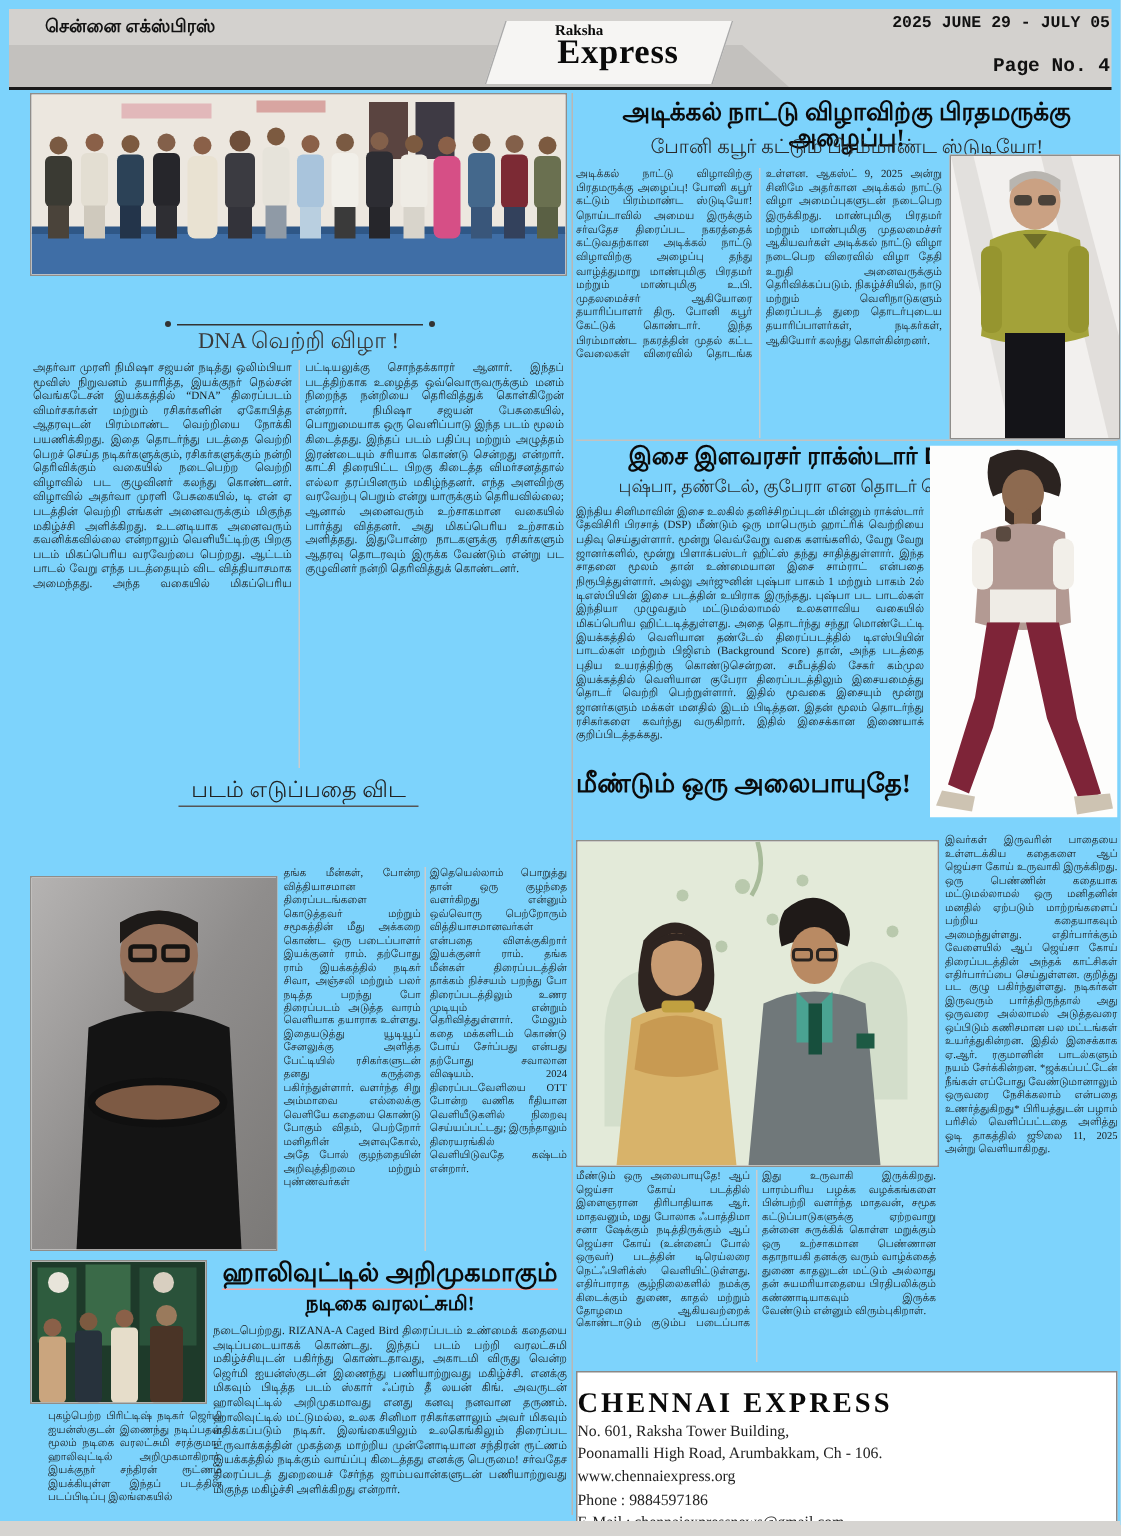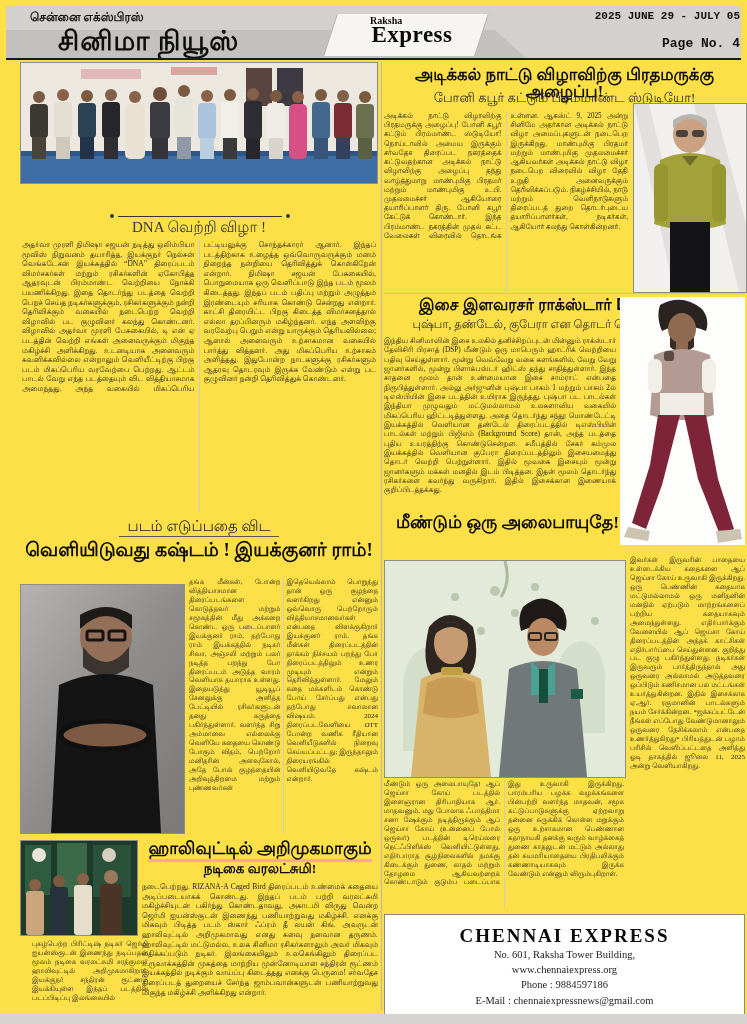--- a/index.html
+++ b/index.html
@@ -1,17 +1,17 @@
 <!DOCTYPE html>
 <html><head>
 <meta charset="utf-8">
 <style>
   html,body{margin:0;padding:0;}
   body{background:#e9e8e5;font-family:"Liberation Serif", serif;}
-  .page{position:relative;width:747px;height:1024px;background:#fde047;margin:0 auto;overflow:hidden;}
+  .page{position:relative;width:747px;height:1024px;background:#7dd3fc;margin:0 auto;overflow:hidden;}
   .abs{position:absolute;}
   
   .hdr-band{left:6px;top:6px;width:735px;height:52px;background:#d3d1ce;}
   .hdr-title-band{left:6px;top:30px;width:520px;height:28px;background:#c3c1be;clip-path:polygon(0 0,94% 0,100% 100%,0 100%);}
   .masthead{left:30px;top:10px;font-size:12px;font-weight:700;color:#111;}
   .section-title{left:58px;top:26px;font-size:27px;font-weight:700;color:#0d0d0d;letter-spacing:1px;}
   .logo-box{left:330px;top:14px;width:150px;height:42px;background:#f6f5f3;transform:skewX(-18deg);border-left:1px solid #aaa;border-right:1px solid #aaa;}
   .logo-txt{left:352px;top:16px;width:120px;text-align:center;color:#0a0a0a;line-height:0.9;}
   .logo-top{font-size:10px;font-weight:700;display:block;text-align:left;padding-left:18px;}
   .logo-main{font-size:23px;font-weight:700;display:block;letter-spacing:0.5px;}
@@ -24,34 +24,33 @@
   .photo{border:1px solid #8f8d8a;background:#fff;overflow:hidden;}
   
   .h-big{font-weight:700;color:#0b0b0b;text-align:center;line-height:1.05;}
   .subhead{color:#3a3a3a;text-align:center;}
   .dotline{display:flex;align-items:center;justify-content:center;gap:4px;}
   .dotline .dot{width:4px;height:4px;border-radius:50%;background:#333;}
   .dotline .line{height:1px;background:#333;flex:1;}
   
   .bodytxt{font-size:7.5px;line-height:1.28;color:#1c1c1c;text-align:justify;overflow:hidden;}
   .cols2{column-count:2;column-gap:9px;column-rule:1px solid #ccc;}
-  .contact-box{border:1.5px solid #8a8886;background:#fff;text-align:center;}
+  .contact-box{border:1.5px solid #8a8886;background:#fff;text-align:left;}
   .contact-name{font-size:19px;font-weight:700;letter-spacing:2px;color:#0a0a0a;margin-top:10px;}
   .contact-line{font-size:10.5px;color:#222;line-height:1.45;}
   .bottom-strip{left:0;top:1014px;width:747px;height:10px;background:#d6d4d1;}
 </style>
 </head>
 <body>
 
 <div class="page">
 
   <div class="abs hdr-band"></div>
   <div class="abs hdr-title-band"></div>
   <div class="abs masthead">சென்னை எக்ஸ்பிரஸ்</div>
-  <div class="abs section-title">சினிமா நியூஸ்</div>
   <div class="abs logo-box"></div>
   <div class="abs logo-txt">
     <span class="logo-top">Raksha</span>
     <span class="logo-main">Express</span>
   </div>
   <div class="abs hdr-date">2025 JUNE 29 - JULY 05</div>
   <div class="abs hdr-page">Page No. 4</div>
   <div class="abs hdr-rule"></div>
 
   <div class="abs vrule" style="left:381px;top:62px;height:948px;"></div>
@@ -119,21 +118,20 @@
       <span class="line"></span>
       <span class="dot"></span>
   </div>
   <div class="abs subhead" style="left:20px;top:219px;width:358px;font-size:15px;">DNA வெற்றி விழா !</div>
 
   <div class="abs bodytxt cols2" style="left:22px;top:240px;width:354px;height:272px;">அதர்வா முரளி நிமிஷா சஜயன் நடித்து ஒலிம்பியா மூவிஸ் நிறுவனம் தயாரித்த, இயக்குநர் நெல்சன் வெங்கடேசன் இயக்கத்தில் “DNA” திரைப்படம் விமர்சகர்கள் மற்றும் ரசிகர்களின் ஏகோபித்த ஆதரவுடன் பிரம்மாண்ட வெற்றியை நோக்கி பயணிக்கிறது. இதை தொடர்ந்து படத்தை வெற்றி பெறச் செய்த நடிகர்களுக்கும், ரசிகர்களுக்கும் நன்றி தெரிவிக்கும் வகையில் நடைபெற்ற வெற்றி விழாவில் பட குழுவினர் கலந்து கொண்டனர். விழாவில் அதர்வா முரளி பேசுகையில், டி என் ஏ படத்தின் வெற்றி எங்கள் அனைவருக்கும் மிகுந்த மகிழ்ச்சி அளிக்கிறது. உடனடியாக அனைவரும் கவனிக்கவில்லை என்றாலும் வெளியீட்டிற்கு பிறகு படம் மிகப்பெரிய வரவேற்பை பெற்றது. ஆட்டம் பாடல் வேறு எந்த படத்தையும் விட வித்தியாசமாக அமைந்தது. அந்த வகையில் மிகப்பெரிய பட்டியலுக்கு சொந்தக்காரர் ஆனார். இந்தப் படத்திற்காக உழைத்த ஒவ்வொருவருக்கும் மனம் நிறைந்த நன்றியை தெரிவித்துக் கொள்கிறேன் என்றார். நிமிஷா சஜயன் பேசுகையில், பொறுமையாக ஒரு வெளிப்பாடு இந்த படம் மூலம் கிடைத்தது. இந்தப் படம் பதிப்பு மற்றும் அழுத்தம் இரண்டையும் சரியாக கொண்டு சென்றது என்றார். காட்சி திரையிட்ட பிறகு கிடைத்த விமர்சனத்தால் எல்லா தரப்பினரும் மகிழ்ந்தனர். எந்த அளவிற்கு வரவேற்பு பெறும் என்று யாருக்கும் தெரியவில்லை; ஆனால் அனைவரும் உற்சாகமான வகையில் பார்த்து வித்தனர். அது மிகப்பெரிய உற்சாகம் அளித்தது. இதுபோன்ற நாடகளுக்கு ரசிகர்களும் ஆதரவு தொடரவும் இருக்க வேண்டும் என்று பட குழுவினர் நன்றி தெரிவித்துக் கொண்டனர்.</div>
 
   <div class="abs" style="left:20px;top:518px;width:358px;text-align:center;font-size:15px;color:#222;">
     <span style="border-bottom:1px solid #555;padding:0 8px 2px;font-family:Liberation Serif, serif;">படம் எடுப்பதை விட</span>
   </div>
-  <div class="abs h-big" style="left:20px;top:540px;width:358px;font-size:19px;">வெளியிடுவது கஷ்டம் ! இயக்குனர் ராம்!</div>
 
   <div class="abs photo" style="left:20px;top:584px;width:163px;height:248px;">
     <svg width="163" height="248" viewBox="0 0 163 248">
       <rect width="163" height="248" fill="#a3a1a0"></rect>
       <rect width="163" height="248" fill="url(#g1)"></rect>
       <defs>
         <linearGradient id="g1" x1="0" y1="0" x2="1" y2="1">
           <stop offset="0" stop-color="#b5b3b2"></stop>
             <stop offset="0.5" stop-color="#8f8d8c"></stop>
             <stop offset="1" stop-color="#7b7977"></stop>
@@ -165,21 +163,21 @@
       <circle cx="38" cy="40" r="6" fill="#7c5a40"></circle>
         <rect x="29" y="46" width="18" height="48" rx="3" fill="#27323c"></rect>
       <circle cx="62" cy="38" r="6" fill="#8a6048"></circle>
         <rect x="53" y="44" width="18" height="50" rx="3" fill="#e6ddca"></rect>
       <circle cx="90" cy="36" r="7" fill="#9a7a5c"></circle>
         <rect x="79" y="43" width="22" height="51" rx="3" fill="#4a3426"></rect>
     </svg>
   </div>
   <div class="abs bodytxt" style="left:32px;top:940px;width:116px;height:80px;font-size:7px;">புகழ்பெற்ற பிரிட்டிஷ் நடிகர் ஜெர்மி ஐயன்ஸ்குடன் இணைந்து நடிப்பதன் மூலம் நடிகை வரலட்சுமி சரத்குமார் ஹாலிவுட்டில் அறிமுகமாகிறார். இயக்குநர் சந்திரன் ரூட்ணம் இயக்கியுள்ள இந்தப் படத்தின் படப்பிடிப்பு இலங்கையில்</div>
   <div class="abs h-big" style="left:142px;top:840px;width:236px;font-size:17px;">
-    <span style="border-bottom:3px solid #fca5a5;padding-bottom:1px;">ஹாலிவுட்டில் அறிமுகமாகும்</span>
+    <span style="border-bottom:1px solid #fca5a5;padding-bottom:1px;">ஹாலிவுட்டில் அறிமுகமாகும்</span>
   </div>
   <div class="abs h-big" style="left:142px;top:862px;width:236px;font-size:13.5px;">நடிகை வரலட்சுமி!</div>
   <div class="abs bodytxt" style="left:142px;top:882px;width:236px;height:130px;">நடைபெற்றது. RIZANA-A Caged Bird திரைப்படம் உண்மைக் கதையை அடிப்படையாகக் கொண்டது. இந்தப் படம் பற்றி வரலட்சுமி மகிழ்ச்சியுடன் பகிர்ந்து கொண்டதாவது, அகாடமி விருது வென்ற ஜெர்மி ஐயன்ஸ்குடன் இணைந்து பணியாற்றுவது மகிழ்ச்சி. எனக்கு மிகவும் பிடித்த படம் ஸ்கார் ஃப்ரம் தீ லயன் கிங். அவருடன் ஹாலிவுட்டில் அறிமுகமாவது எனது கனவு நனவான தருணம். ஹாலிவுட்டில் மட்டுமல்ல, உலக சினிமா ரசிகர்களாலும் அவர் மிகவும் மதிக்கப்படும் நடிகர். இலங்கையிலும் உலகெங்கிலும் திரைப்பட உருவாக்கத்தின் முகத்தை மாற்றிய முன்னோடியான சந்திரன் ரூட்ணம் இயக்கத்தில் நடிக்கும் வாய்ப்பு கிடைத்தது எனக்கு பெருமை! சர்வதேச திரைப்படத் துறையைச் சேர்ந்த ஜாம்பவான்களுடன் பணியாற்றுவது மிகுந்த மகிழ்ச்சி அளிக்கிறது என்றார்.</div>
 
   <div class="abs h-big" style="left:384px;top:66px;width:361px;font-size:16.5px;">அடிக்கல் நாட்டு விழாவிற்கு பிரதமருக்கு அழைப்பு!</div>
   <div class="abs subhead" style="left:384px;top:90px;width:361px;font-size:13px;color:#2a2a2a;">போனி கபூர் கட்டும் பிரம்மாண்ட ஸ்டுடியோ!</div>
   <div class="abs bodytxt cols2" style="left:384px;top:112px;width:244px;height:180px;font-size:7.2px;">அடிக்கல் நாட்டு விழாவிற்கு பிரதமருக்கு அழைப்பு! போனி கபூர் கட்டும் பிரம்மாண்ட ஸ்டுடியோ! நொய்டாவில் அமைய இருக்கும் சர்வதேச திரைப்பட நகரத்தைக் கட்டுவதற்கான அடிக்கல் நாட்டு விழாவிற்கு அழைப்பு தந்து வாழ்த்துமாறு மாண்புமிகு பிரதமர் மற்றும் மாண்புமிகு உ.பி. முதலமைச்சர் ஆகியோரை தயாரிப்பாளர் திரு. போனி கபூர் கேட்டுக் கொண்டார். இந்த பிரம்மாண்ட நகரத்தின் முதல் கட்ட வேலைகள் விரைவில் தொடங்க உள்ளன. ஆகஸ்ட் 9, 2025 அன்று சினிமே அதர்கான அடிக்கல் நாட்டு விழா அமைப்புகளுடன் நடைபெற இருக்கிறது. மாண்புமிகு பிரதமர் மற்றும் மாண்புமிகு முதலமைச்சர் ஆகியவர்கள் அடிக்கல் நாட்டு விழா நடைபெற விரைவில் விழா தேதி உறுதி அனைவருக்கும் தெரிவிக்கப்படும். நிகழ்ச்சியில், நாடு மற்றும் வெளிநாடுகளும் திரைப்படத் துறை தொடர்புடைய தயாரிப்பாளர்கள், நடிகர்கள், ஆகியோர் கலந்து கொள்கின்றனர்.</div>
   <div class="abs photo" style="left:633px;top:103px;width:112px;height:188px;">
     <svg width="112" height="188" viewBox="0 0 112 188">
       <rect width="112" height="188" fill="#f2f0ee"></rect>
@@ -214,21 +212,21 @@
       <rect x="82" y="62" width="14" height="34" rx="6" fill="#f2efe9"></rect>
       <rect x="40" y="96" width="44" height="22" fill="#efece6"></rect>
       <path d="M38 118 l22 0 l-18 70 l-16 44 l-14 -6 l18 -58 z" fill="#7e2438"></path>
       <path d="M64 118 l22 0 l12 64 l16 50 l-14 6 l-22 -56 z" fill="#7e2438"></path>
       <path d="M8 230 l22 4 l-2 10 l-24 -4 z" fill="#cdc3b2"></path>
       <path d="M96 234 l24 -2 l2 10 l-24 4 z" fill="#cdc3b2"></path>
       <rect x="44" y="54" width="10" height="10" rx="3" fill="#5a4a40"></rect>
     </svg>
   </div>
 
-  <div class="abs h-big" style="left:384px;top:513px;width:235px;font-size:17.5px;text-align:right;">மீண்டும் ஒரு அலைபாயுதே!</div>
+  <div class="abs h-big" style="left:384px;top:513px;width:235px;font-size:17.5px;text-align:left;">மீண்டும் ஒரு அலைபாயுதே!</div>
   <div class="abs subhead" style="left:384px;top:541px;width:235px;font-size:10.5px;color:#2a2a2a;margin-top:33px;">ஆர்.மாதவன் நடிப்பில் ஆப் ஜெய்சா கோய்</div>
   <div class="abs photo" style="left:384px;top:560px;width:240px;height:216px;">
     <svg width="240" height="216" viewBox="0 0 240 216">
       <rect width="240" height="216" fill="#e3ead9"></rect>
       <path d="M18 130 q0 -40 26 -44 q26 4 26 44 l0 60 l-52 0 z" fill="#d3decb"></path>
       <path d="M172 120 q0 -36 24 -40 q24 4 24 40 l0 52 l-48 0 z" fill="#d3decb"></path>
       <g fill="#b9c9ad">
         <circle cx="110" cy="30" r="5"></circle>
           <circle cx="130" cy="52" r="4"></circle>
           <circle cx="96" cy="70" r="4"></circle>
@@ -254,19 +252,20 @@
       <rect x="154" y="108" width="9" height="34" fill="#174f3d"></rect>
       <rect x="186" y="128" width="12" height="10" fill="#1d5a44"></rect>
     </svg>
   </div>
   <div class="abs bodytxt" style="left:630px;top:556px;width:115px;height:354px;font-size:7px;">இவர்கள் இருவரின் பாதையை உள்ளடக்கிய கதைகளை ஆப் ஜெய்சா கோய் உருவாகி இருக்கிறது. ஒரு பெண்ணின் கதையாக மட்டுமல்லாமல் ஒரு மனிதனின் மனதில் ஏற்படும் மாற்றங்களைப் பற்றிய கதையாகவும் அமைந்துள்ளது. எதிர்பார்க்கும் வேளையில் ஆப் ஜெய்சா கோய் திரைப்படத்தின் அந்தக் காட்சிகள் எதிர்பார்ப்பை செய்துள்ளன. குறித்து பட குழு பகிர்ந்துள்ளது. நடிகர்கள் இருவரும் பார்த்திருந்தால் அது ஒருவரை அல்லாமல் அடுத்தவரை ஒப்பிடும் கணிசமான பல மட்டங்கள் உயர்த்துகின்றன. இதில் இசைக்காக ஏ.ஆர். ரகுமானின் பாடல்களும் நயம் சேர்க்கின்றன. *ஜக்கப்பட்டேன் நீங்கள் எப்போது வேண்டுமானாலும் ஒருவரை நேசிக்கலாம் என்பதை உணர்த்துகிறது* பிரியத்துடன் பழாம் பரிசில் வெளிப்பட்டதை அளித்து ஓடி தாகத்தில் ஜூலை 11, 2025 அன்று வெளியாகிறது.</div>
   <div class="abs bodytxt cols2" style="left:384px;top:780px;width:240px;height:128px;font-size:7px;column-gap:8px;">மீண்டும் ஒரு அலைபாயுதே! ஆப் ஜெய்சா கோய் படத்தில் இளைஞரான திரிபாதியாக ஆர். மாதவனும், மது போலாக ஃபாத்திமா சனா ஷேக்கும் நடித்திருக்கும் ஆப் ஜெய்சா கோய் (உன்னைப் போல் ஒருவர்) படத்தின் டிரெய்லரை நெட்ஃபிளிக்ஸ் வெளியிட்டுள்ளது. எதிர்பாராத சூழ்நிலைகளில் நமக்கு கிடைக்கும் துணை, காதல் மற்றும் தோழமை ஆகியவற்றைக் கொண்டாடும் குடும்ப படைப்பாக இது உருவாகி இருக்கிறது. பாரம்பரிய பழக்க வழக்கங்களை பின்பற்றி வளர்ந்த மாதவன், சமூக கட்டுப்பாடுகளுக்கு ஏற்றவாறு தன்னை சுருக்கிக் கொள்ள மறுக்கும் ஒரு உற்சாகமான பெண்ணான கதாநாயகி தனக்கு வரும் வாழ்க்கைத் துணை காதலுடன் மட்டும் அல்லாது தன் சுயமரியாதையை பிரதிபலிக்கும் கண்ணாடியாகவும் இருக்க வேண்டும் என்னும் விரும்புகிறாள்.</div>
 
   <div class="abs contact-box" style="left:384px;top:914px;width:359px;height:100px;">
     <div class="contact-name">CHENNAI EXPRESS</div>
     <div class="contact-line">No. 601, Raksha Tower Building,</div>
+    <div class="contact-line">Poonamalli High Road, Arumbakkam, Ch - 106.</div>
     <div class="contact-line">www.chennaiexpress.org</div>
     <div class="contact-line">Phone : 9884597186</div>
     <div class="contact-line">E-Mail : chennaiexpressnews@gmail.com</div>
   </div>
 
   <div class="abs bottom-strip"></div>
 </div>
 
 </body></html>

